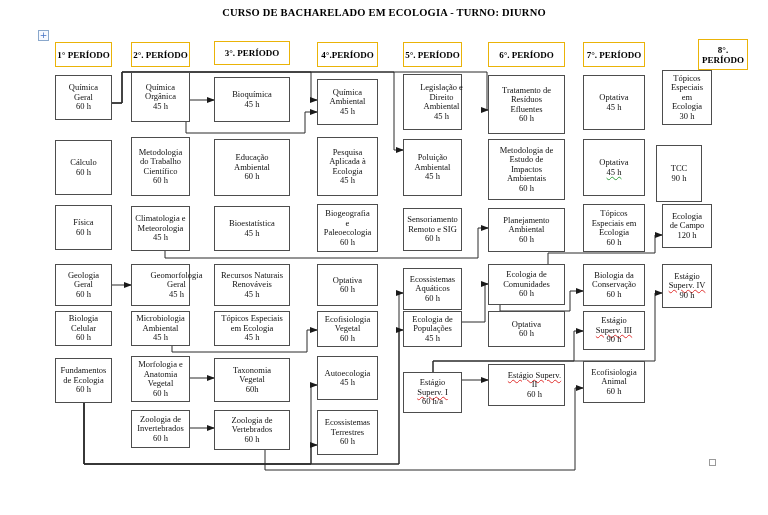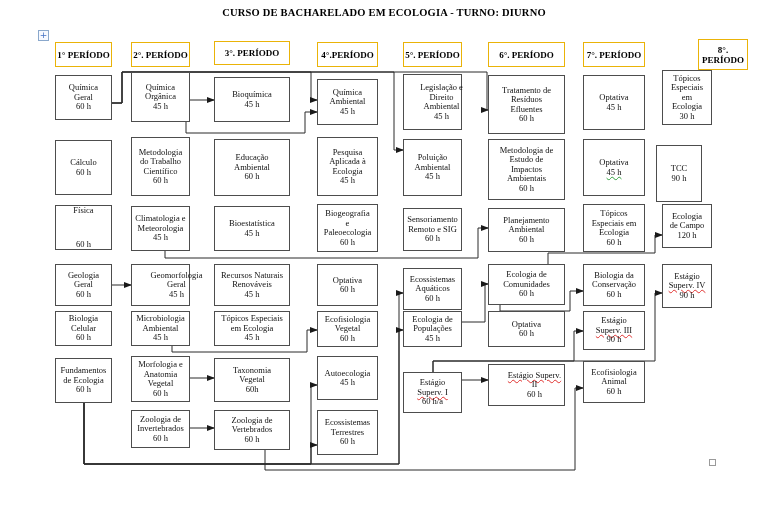--- a/index.html
+++ b/index.html
@@ -62,21 +62,21 @@
       <div class="hbox" style="left: 55px; top: 42px; width: 57px; height: 25px;">1° PERÍODO</div>
       <div class="cbox" style="left: 55px; top: 75px; width: 57px; height: 45px;">
         <div class="ln">Química</div>
         <div class="ln">Geral</div>
         <div class="ln">60 h</div>
       </div>
       <div class="cbox" style="left: 55px; top: 140px; width: 57px; height: 55px;">
         <div class="ln">Cálculo</div>
         <div class="ln">60 h</div>
       </div>
-      <div class="cbox" style="left: 55px; top: 205px; width: 57px; height: 45px; justify-content: space-between;">
+      <div class="cbox" style="left: 55px; top: 205px; width: 57px; height: 45px;">
         <div class="ln">Física</div>
         <div class="ln">60 h</div>
       </div>
       <div class="cbox" style="left: 55px; top: 264px; width: 57px; height: 42px;">
         <div class="ln">Geologia</div>
         <div class="ln">Geral</div>
         <div class="ln">60 h</div>
       </div>
       <div class="cbox" style="left: 55px; top: 311px; width: 57px; height: 35px;">
         <div class="ln">Biologia</div>

